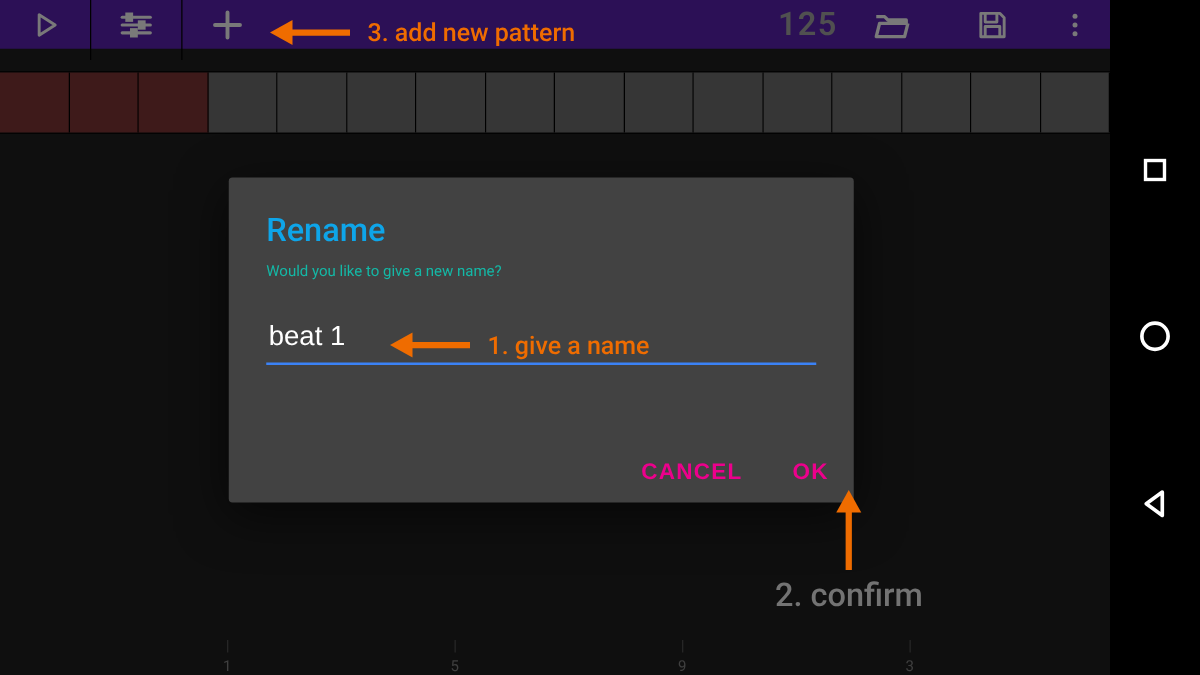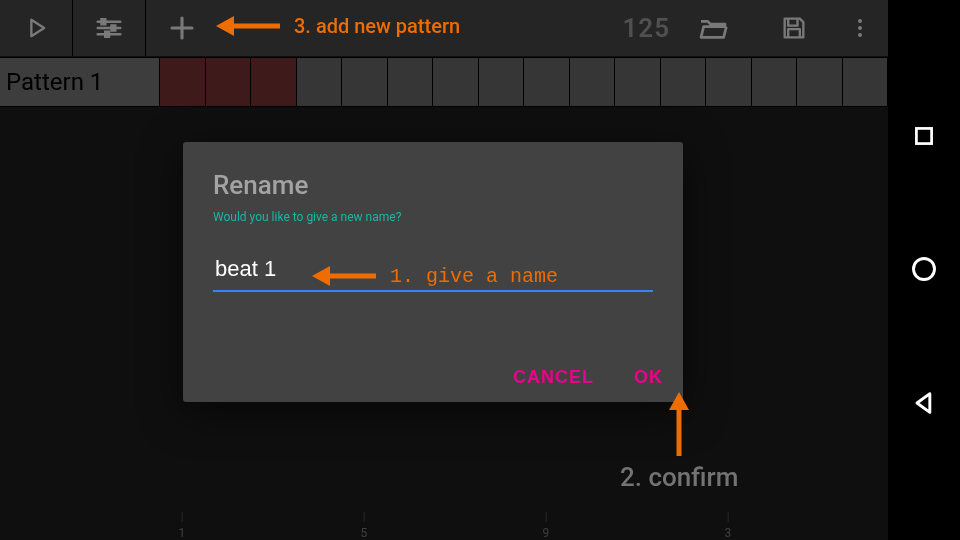--- a/index.html
+++ b/index.html
@@ -1,21 +1,21 @@
 <!DOCTYPE html>
 <html><head>
 <meta charset="utf-8">
 <style>
   * { box-sizing: border-box; margin: 0; padding: 0; }
   html, body { width: 960px; height: 540px; overflow: hidden; background:#000; font-family: Roboto, "Helvetica Neue", Arial, sans-serif; }
   .screen { position: relative; width: 960px; height: 540px; background:#1b1b1b; }
   .dim-overlay { position:absolute; inset:0; background:rgba(0,0,0,0.42); pointer-events:none; z-index:5; }
 
   
-  .toolbar { position:absolute; top:0; left:0; right:72px; height:56px; background:#404040; display:flex; align-items:center; z-index:2; }
+  .toolbar { position:absolute; top:0; left:0; right:72px; height:39px; background:#4c1d95; display:flex; align-items:center; z-index:2; }
   .tool-btn { width:72px; height:56px; display:flex; align-items:center; justify-content:center; color:#e6e6e6; }
   .tool-sep { width:1px; height:56px; background:#000; }
   .tempo { color:#8a8a8a; font-size:26px; font-weight:600; margin-left:4px; letter-spacing:1px; }
   .spacer { flex:1; }
   svg { display:block; }
 
   
   .pattern-row { position:absolute; top:57px; left:0; right:72px; height:50px; display:flex; z-index:2; border-top:1px solid #000; border-bottom:1px solid #000;}
   .pattern-label { width:160px; height:100%; background:#6a6a6a; color:#000; font-size:24px; display:flex; align-items:center; padding-left:6px; border-right:1px solid #000;}
   .cells { flex:1; display:flex; }
@@ -27,21 +27,21 @@
   .ruler { position:absolute; left:160px; right:72px; bottom:0; height:30px; z-index:2; }
   .tick { position:absolute; bottom:0; color:#6d6d6d; font-size:12px; transform:translateX(-50%); }
   .tick::before { content:""; position:absolute; left:50%; top:-14px; width:1px; height:10px; background:#444; }
 
   
   .navbar { position:absolute; top:0; right:0; width:72px; height:540px; background:#000; display:flex; flex-direction:column; align-items:center; justify-content:space-around; padding:70px 0; z-index:30;}
   .nav-btn { color:#fff; }
 
   
   .dialog { position:absolute; left:183px; top:142px; width:500px; height:260px; background:#424242; border-radius:3px; box-shadow:0 10px 40px rgba(0,0,0,0.6); z-index:20; padding:28px 30px 10px 30px; color:#eee;}
-  .dialog-title { font-size:26px; font-weight:500; color:#a3a3a3; }
+  .dialog-title { font-size:26px; font-weight:500; color:#0ea5e9; }
   .dialog-msg { font-size:12px; color:#14b8a6; margin-top:10px; }
   .input-wrap { margin-top:28px; position:relative; }
   .text-input { width:100%; background:transparent; border:none; border-bottom:2px solid #3b82f6; color:#fff; font-size:22px; padding:4px 2px 8px 2px; outline:none; }
   .dialog-actions { position:absolute; right:20px; bottom:14px; display:flex; gap:40px;margin-left:24px; }
   .dlg-btn { background:none; border:none; color:#ec008c; font-size:18px; font-weight:700; letter-spacing:1px; cursor:pointer; }
 
   
   .annot { position:absolute; color:#ef6c00; font-size:20px; font-weight:500; z-index:40; display:flex; align-items:center; white-space:nowrap; }
   .annot .arrow-h { margin-right:14px; }
   .annot-vert { position:absolute; z-index:40; display:flex; flex-direction:column; align-items:center; }
@@ -93,21 +93,20 @@
     <div class="tool-btn" style="width:56px">
       <svg width="24" height="24" viewBox="0 0 24 24">
           <circle cx="12" cy="5" r="2" fill="#d0d0d0"></circle>
           <circle cx="12" cy="12" r="2" fill="#d0d0d0"></circle>
           <circle cx="12" cy="19" r="2" fill="#d0d0d0"></circle>
         </svg>
     </div>
   </div>
 
   <div class="pattern-row">
-    <div class="pattern-label">Pattern 1</div>
     <div class="cells">
       <div class="cell on"></div>
       <div class="cell on"></div>
       <div class="cell on"></div>
       <div class="cell off"></div>
       <div class="cell off"></div>
       <div class="cell off"></div>
       <div class="cell off"></div>
       <div class="cell off"></div>
       <div class="cell off"></div>
@@ -161,21 +160,21 @@
   </div>
 
   <div class="annot" style="left:216px; top:14px;">
     <svg class="arrow-h" width="64" height="24" viewBox="0 0 64 24">
       <line x1="64" y1="12" x2="10" y2="12" stroke="#ef6c00" stroke-width="5"></line>
       <path d="M0 12 L18 2 L18 22 Z" fill="#ef6c00"></path>
     </svg>
     <span>3. add new pattern</span>
   </div>
 
-  <div class="annot" style="left:312px; top:264px;font-family:Liberation Mono, monospace;">
+  <div class="annot" style="left:312px; top:264px;">
     <svg class="arrow-h" width="64" height="24" viewBox="0 0 64 24">
       <line x1="64" y1="12" x2="10" y2="12" stroke="#ef6c00" stroke-width="5"></line>
       <path d="M0 12 L18 2 L18 22 Z" fill="#ef6c00"></path>
     </svg>
     <span>1. give a name</span>
   </div>
 
   <div class="annot-vert" style="left:620px; top:392px;">
     <svg width="24" height="64" viewBox="0 0 24 64">
       <line x1="12" y1="64" x2="12" y2="12" stroke="#ef6c00" stroke-width="5"></line>

